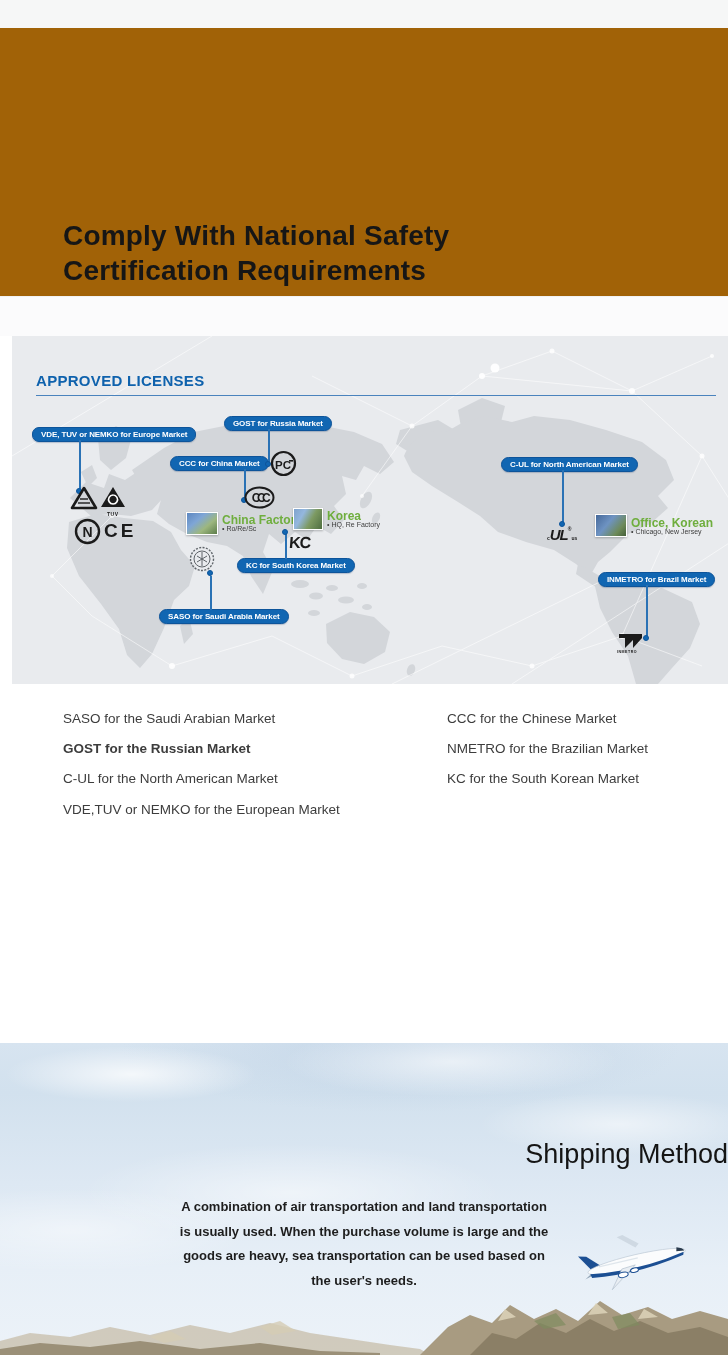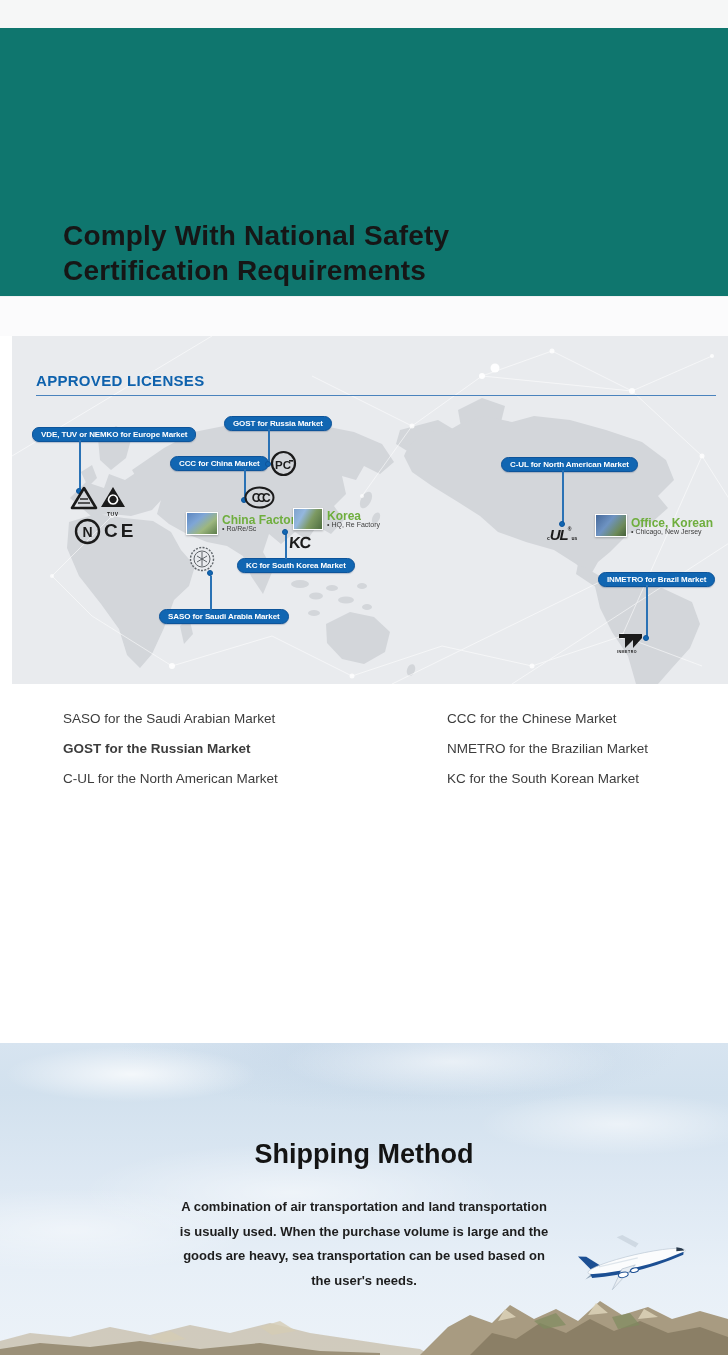--- a/index.html
+++ b/index.html
@@ -1,21 +1,21 @@
 <!DOCTYPE html>
 <html><head>
 <meta charset="utf-8">
 <style>
   * { margin:0; padding:0; box-sizing:border-box; }
   html,body { background:#ffffff; }
   body { font-family:"Liberation Sans", sans-serif; }
   #page { position:relative; width:728px; height:1355px; margin:0 auto; overflow:hidden; background:#ffffff; }
 
   
-  .sec-intro { position:absolute; left:0; top:0; width:728px; height:336px; background:#0f766e; }
+  .sec-intro { position:absolute; left:0; top:0; width:728px; height:336px; background:#a16207; }
   .intro-strip-top { position:absolute; left:0; top:0; width:728px; height:28px; background:#f6f7f7; }
   .intro-strip-bottom { position:absolute; left:0; top:296px; width:728px; height:40px; background:#fbfbfc; border-top:1px solid #f1f2f3; }
   .intro-title { position:absolute; left:63px; top:218px; font-size:28px; font-weight:bold; color:#161616; line-height:35px; letter-spacing:0.2px; }
 
   
   .sec-map { position:absolute; left:12px; top:336px; width:728px; height:352px; background:#e9ebee; overflow:hidden; }
   .map-svg, .net-svg { position:absolute; left:0; top:0; width:728px; height:348px; }
   .approved-title { position:absolute; left:24px; top:36px; font-size:15px; font-weight:bold; color:#0f62ad; letter-spacing:0.3px; }
   .approved-rule { position:absolute; left:24px; top:59px; width:680px; height:1px; background:#4a83bd; }
 
@@ -49,21 +49,21 @@
   .sec-ship { position:absolute; left:0; top:1043px; width:728px; height:312px;
     background:linear-gradient(180deg,#d7e4f0 0%,#d2e1ee 16%,#dde8f3 45%,#e7eff7 72%,#ecf2f8 100%); overflow:hidden; }
   .clouds { position:absolute; left:0; top:0; width:728px; height:312px;
     background:
       radial-gradient(180px 40px at 18% 10%, rgba(255,255,255,0.75), rgba(255,255,255,0) 70%),
       radial-gradient(240px 50px at 62% 6%, rgba(255,255,255,0.6), rgba(255,255,255,0) 70%),
       radial-gradient(200px 45px at 85% 26%, rgba(255,255,255,0.55), rgba(255,255,255,0) 70%),
       radial-gradient(300px 70px at 40% 48%, rgba(255,255,255,0.5), rgba(255,255,255,0) 70%),
       radial-gradient(260px 60px at 10% 60%, rgba(255,255,255,0.45), rgba(255,255,255,0) 70%),
       radial-gradient(400px 90px at 55% 2%, rgba(168,193,219,0.35), rgba(168,193,219,0) 70%); }
-  .ship-title { position:absolute; left:0; top:96px; width:728px; text-align:center; font-size:27px; font-weight:bold; color:#141414; }
+  .ship-title { position:absolute; left:0; top:96px; width:728px; text-align:right; font-size:27px; font-weight:normal; color:#141414; }
   .ship-desc { position:absolute; left:179px; top:152px; width:370px; text-align:center; font-size:13px; line-height:24.5px; color:#1d1d1d;font-weight:bold; }
   .plane-svg { position:absolute; left:575px; top:180px; width:128px; height:74px; }
   .rocks-svg { position:absolute; left:0; bottom:0; width:728px; height:64px; }
 </style>
 </head>
 <body>
 
 <div id="page">
 
   <div class="sec-intro">
@@ -250,20 +250,21 @@
 
     <div class="photo photo-office" style="left:583px; top:178px; width:32px; height:23px;"></div>
     <div class="loc-name" style="left:619px; top:180px;">Office, Korean</div>
     <div class="loc-detail" style="left:619px; top:192px;">• Chicago, New Jersey</div>
   </div>
 
   <div class="sec-list">
     <div class="lic-item" style="left:63px; top:27px;">SASO for the Saudi Arabian Market</div>
     <div class="lic-item" style="left:63px; top:57px;font-weight:bold;">GOST for the Russian Market</div>
     <div class="lic-item" style="left:63px; top:87px;">C-UL for the North American Market</div>
+    <div class="lic-item" style="left:63px; top:118px;">VDE,TUV or NEMKO for the European Market</div>
     <div class="lic-item" style="left:447px; top:27px;">CCC for the Chinese Market</div>
     <div class="lic-item" style="left:447px; top:57px;">NMETRO for the Brazilian Market</div>
     <div class="lic-item" style="left:447px; top:87px;">KC for the South Korean Market</div>
   </div>
 
   <div class="sec-ship">
     <div class="clouds"></div>
     <div class="ship-title">Shipping Method</div>
     <div class="ship-desc">A combination of air transportation and land transportation is usually used. When the purchase volume is large and the goods are heavy, sea transportation can be used based on the user's needs.</div>
 

